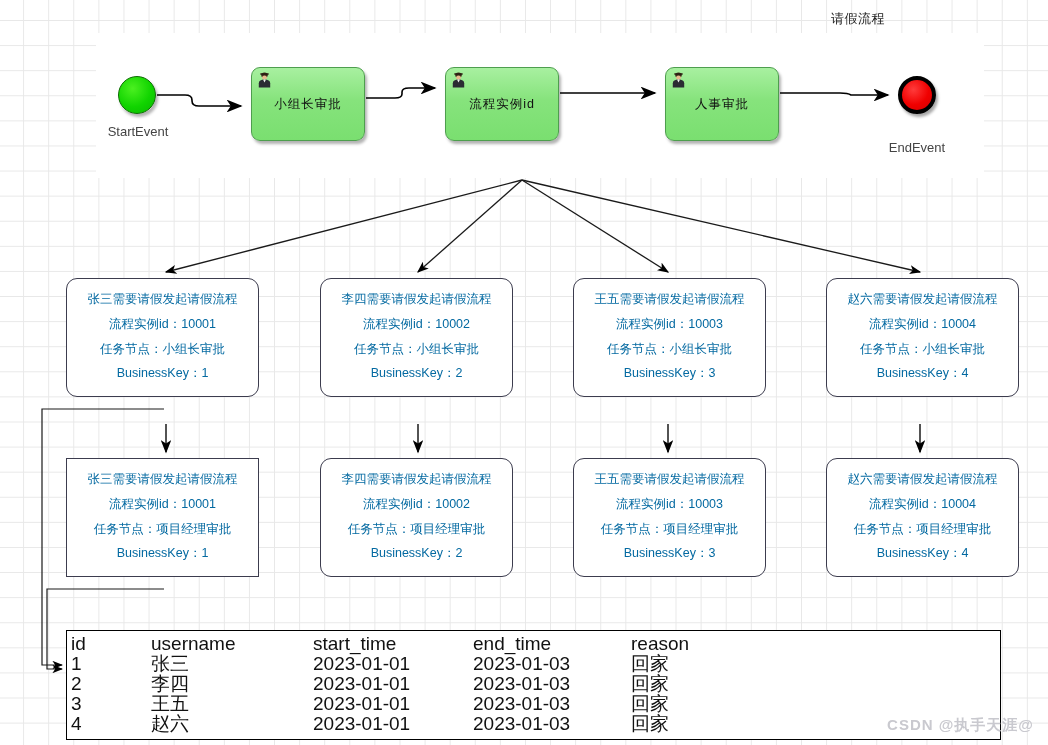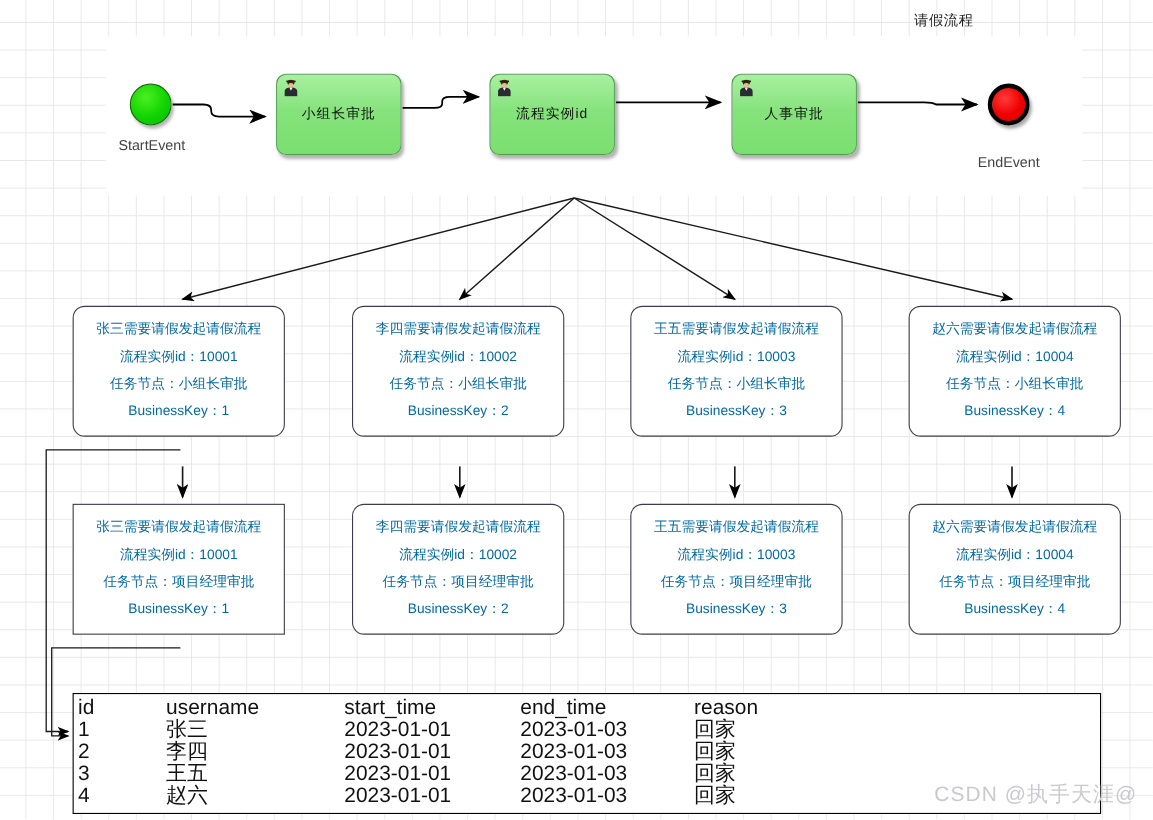--- a/index.html
+++ b/index.html
@@ -153,24 +153,25 @@
     width: 1048px;
     height: 745px;
     pointer-events: none;
   }
 
   
   #watermark {
     position: absolute;
     right: 14px;
     bottom: 10px;
-    font-size: 19px;
+    font-size: 15px;
     color: #c9c9cf;
     letter-spacing: 1px;
     white-space: nowrap;
+    font-weight: bold;
   }
 </style>
 </head>
 <body>
 
 <div id="canvas">
 
   <div id="diagram-title">请假流程</div>
 
   <div id="bpmn-panel"></div>

